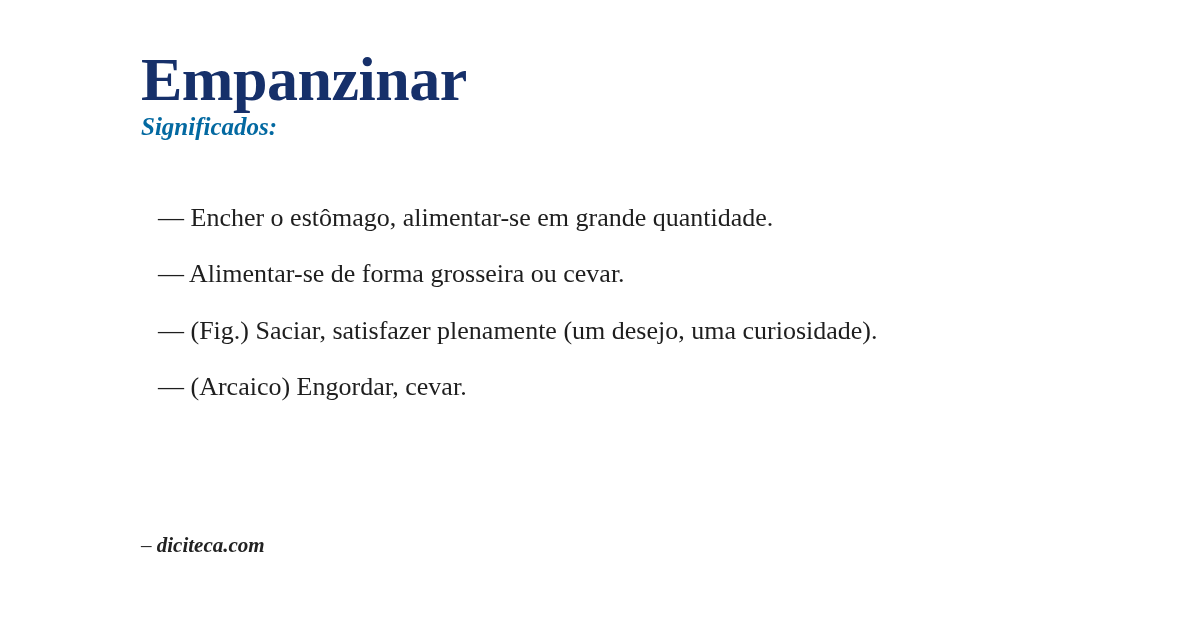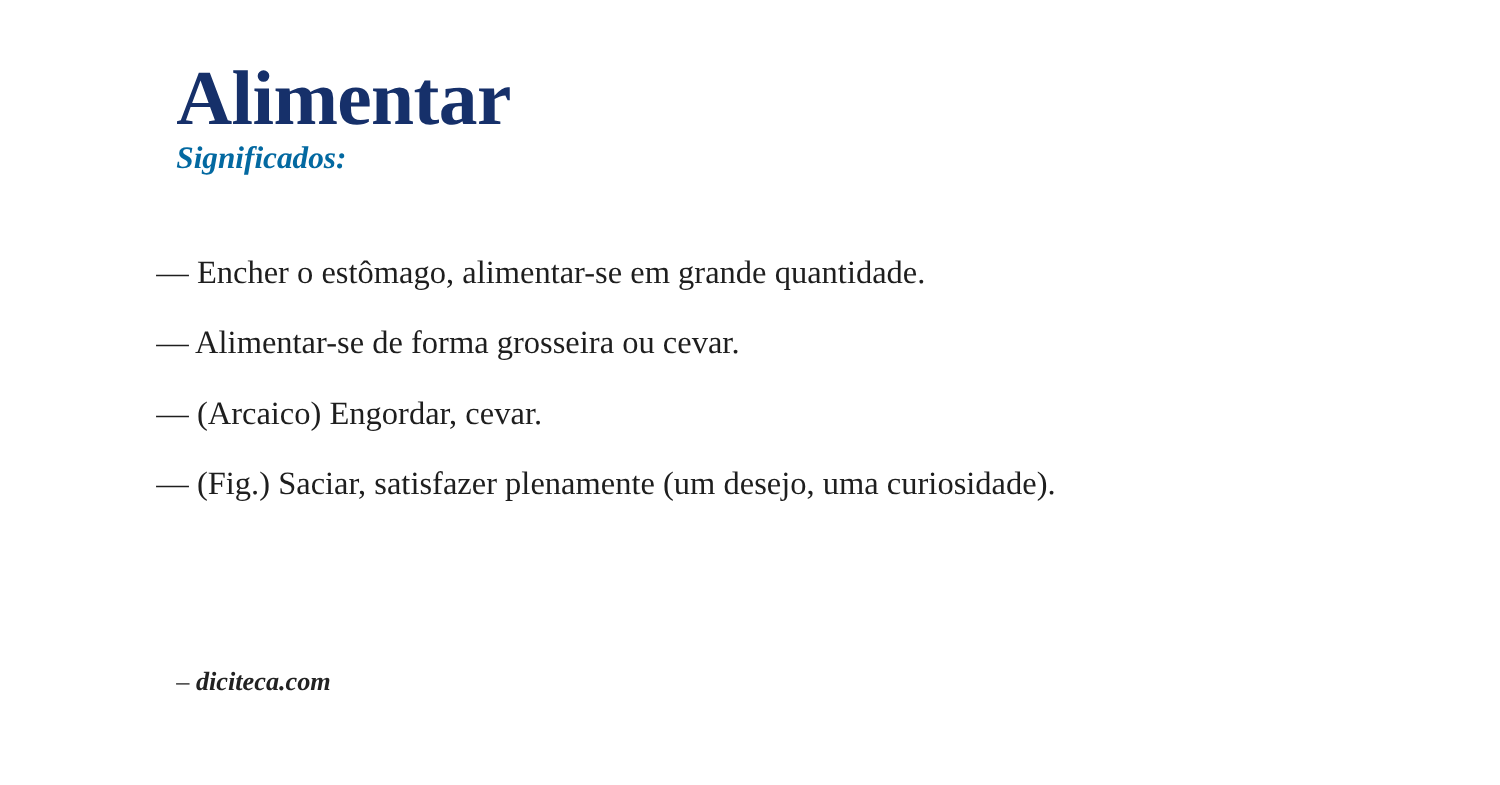--- a/index.html
+++ b/index.html
@@ -50,21 +50,21 @@
     font-weight: bold;
     font-style: italic;
     color: #0369a1;
     margin: 2px 0 0 0;
     line-height: 1.1;
   }
 
   
   .definitions {
     position: absolute;
-    left: 125px;
+    left: 158px;
     top: 201px;
     width: 900px;
     list-style: none;
     margin: 0;
     padding: 0;
   }
 
   .definition-item {
     font-family: "Liberation Serif", "DejaVu Serif", serif;
     font-size: 26px;
@@ -106,36 +106,36 @@
     font-style: normal;
     font-weight: normal;
   }
 </style>
 </head>
 <body>
 
 <div class="card">
 
   <div class="header">
-    <h1 class="word-title">Alimentar</h1>
+    <h1 class="word-title">Empanzinar</h1>
     <div class="subtitle">Significados:</div>
   </div>
 
   <ul class="definitions">
     <li class="definition-item">
       <span class="def-dash">— </span><span>Encher o estômago, alimentar-se em grande quantidade.</span>
     </li>
     <li class="definition-item">
       <span class="def-dash">— </span><span>Alimentar-se de forma grosseira ou cevar.</span>
     </li>
     <li class="definition-item">
-      <span class="def-dash">— </span><span>(Arcaico) Engordar, cevar.</span>
+      <span class="def-dash">— </span><span>(Fig.) Saciar, satisfazer plenamente (um desejo, uma curiosidade).</span>
     </li>
     <li class="definition-item">
-      <span class="def-dash">— </span><span>(Fig.) Saciar, satisfazer plenamente (um desejo, uma curiosidade).</span>
+      <span class="def-dash">— </span><span>(Arcaico) Engordar, cevar.</span>
     </li>
   </ul>
 
   <div class="footer">
     <div class="source"><span class="source-dash">– </span><span>diciteca.com</span></div>
   </div>
 
 </div>
 
 </body></html>

